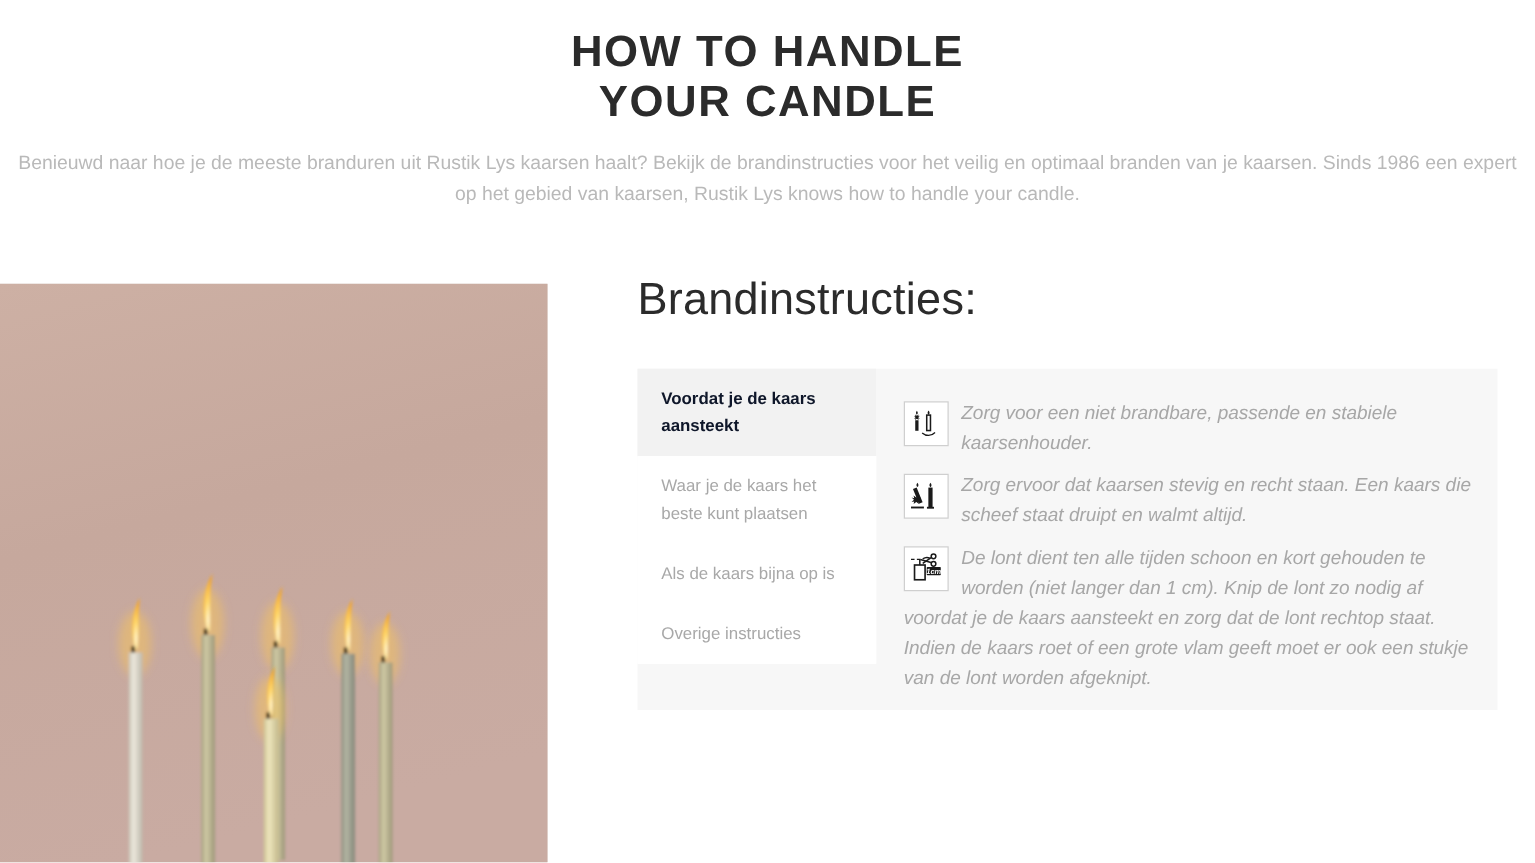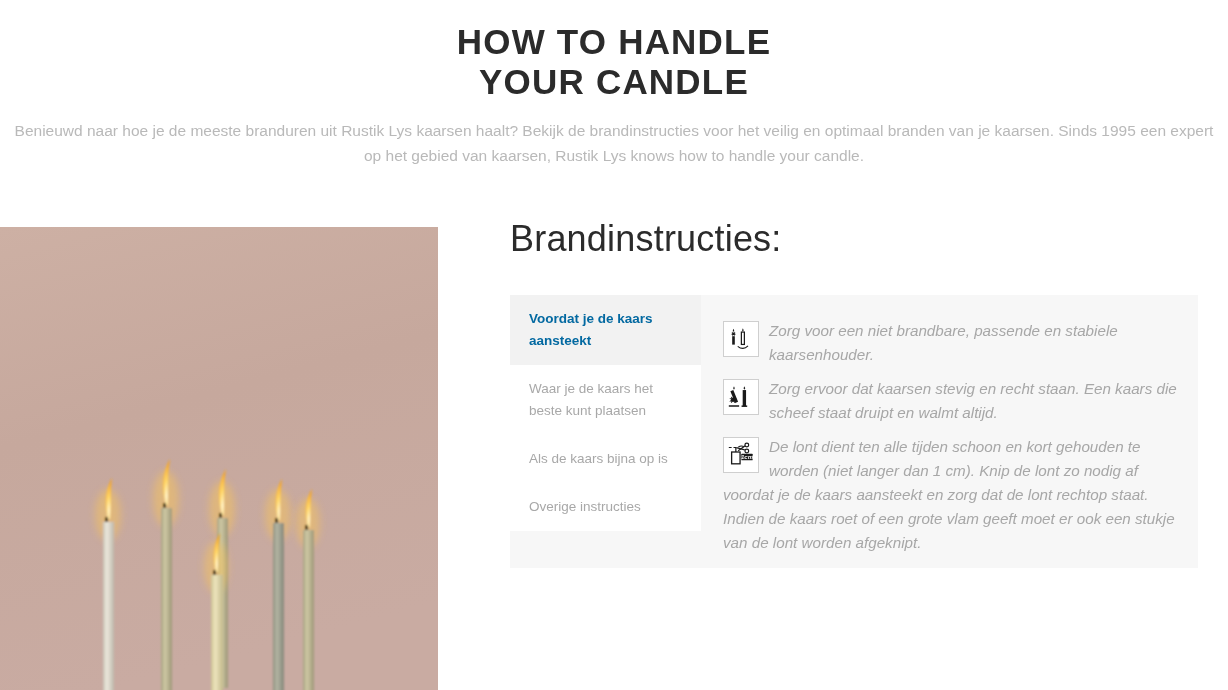--- a/index.html
+++ b/index.html
@@ -82,21 +82,21 @@
   .tab-item {
     font-size: 13.5px;
     line-height: 22px;
     color: #a8a8a8;
     padding: 13px 18px 13px 19px;
     background: #ffffff;
     cursor: pointer;
   }
   .tab-item.active {
     background: #f2f2f2;
-    color: #0369a1;
+    color: #0f172a;
     font-weight: 600;
   }
 
   
   .tab-content {
     position: absolute;
     left: 213px; top: 24px;
     width: 462px;
     font-style: italic;
   }
@@ -124,21 +124,21 @@
 </head>
 <body>
 
 <div class="page">
 
   <div class="hero-title">
     <span class="line">HOW TO HANDLE</span>
     <span class="line">YOUR CANDLE</span>
   </div>
 
-  <div class="hero-sub">Benieuwd naar hoe je de meeste branduren uit Rustik Lys kaarsen haalt? Bekijk de brandinstructies voor het veilig en optimaal branden van je kaarsen. Sinds 1995 een expert op het gebied van kaarsen, Rustik Lys knows how to handle your candle.</div>
+  <div class="hero-sub">Benieuwd naar hoe je de meeste branduren uit Rustik Lys kaarsen haalt? Bekijk de brandinstructies voor het veilig en optimaal branden van je kaarsen. Sinds 1986 een expert op het gebied van kaarsen, Rustik Lys knows how to handle your candle.</div>
 
   <div class="photo">
     <svg viewBox="0 0 438 463" preserveAspectRatio="none">
       <defs>
         <linearGradient id="bgGrad" x1="0" y1="0" x2="0.25" y2="1">
           <stop offset="0%" stop-color="#cdb0a4"></stop>
           <stop offset="45%" stop-color="#c6a89d"></stop>
           <stop offset="100%" stop-color="#c9aba2"></stop>
         </linearGradient>
         <linearGradient id="waxWhite" x1="0" y1="0" x2="1" y2="0">

